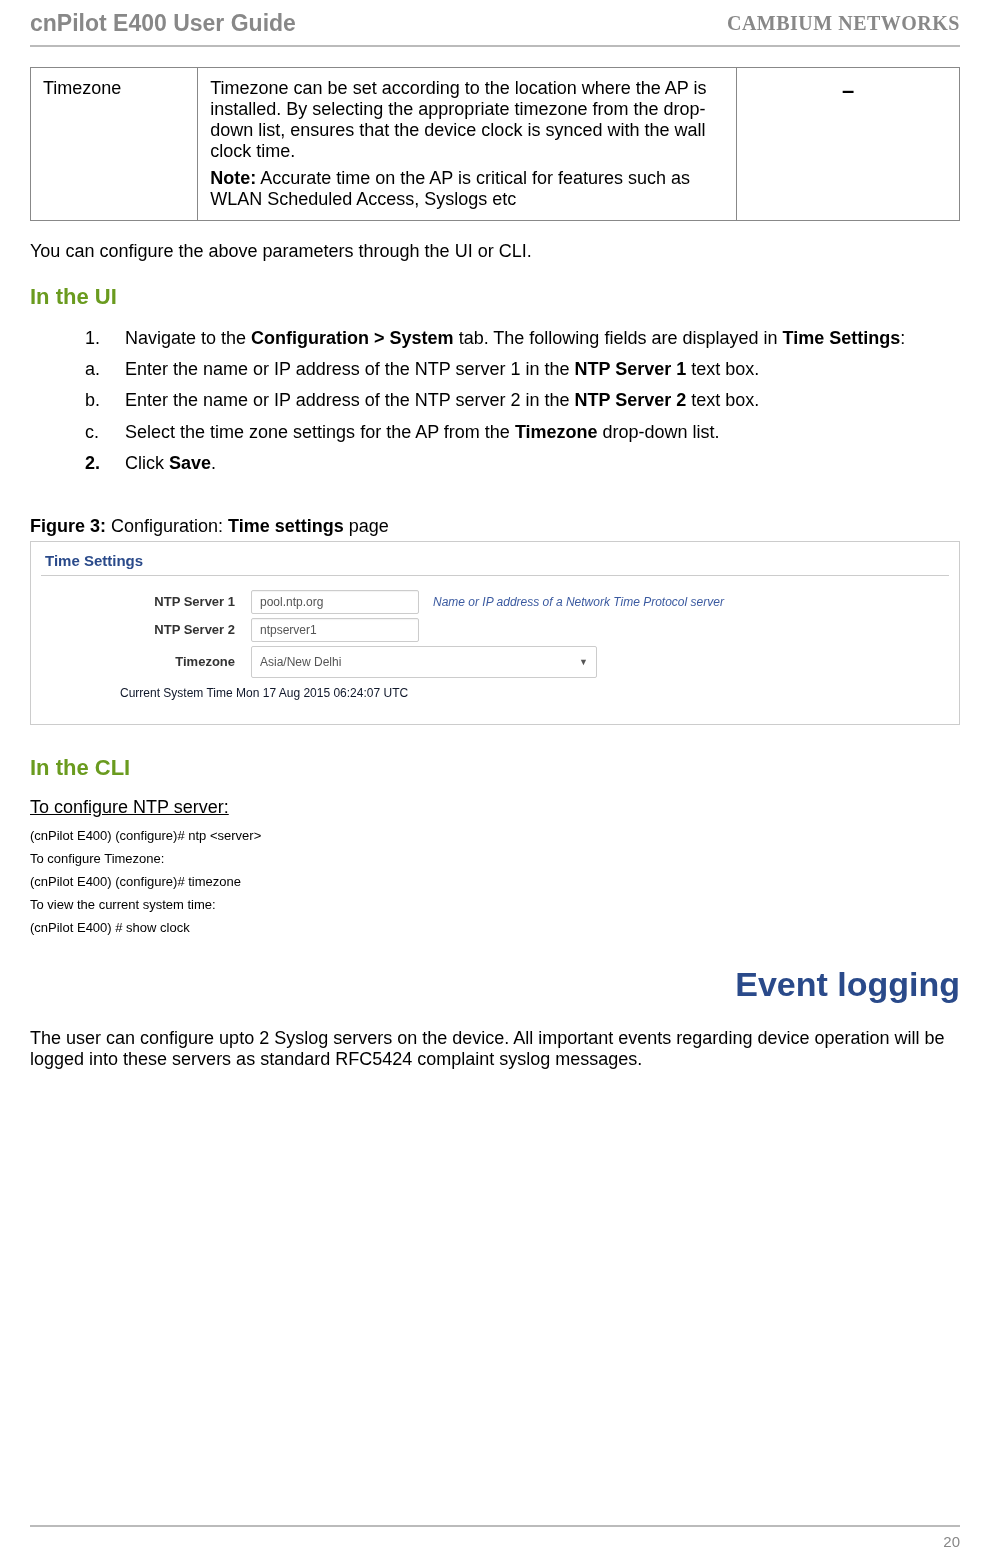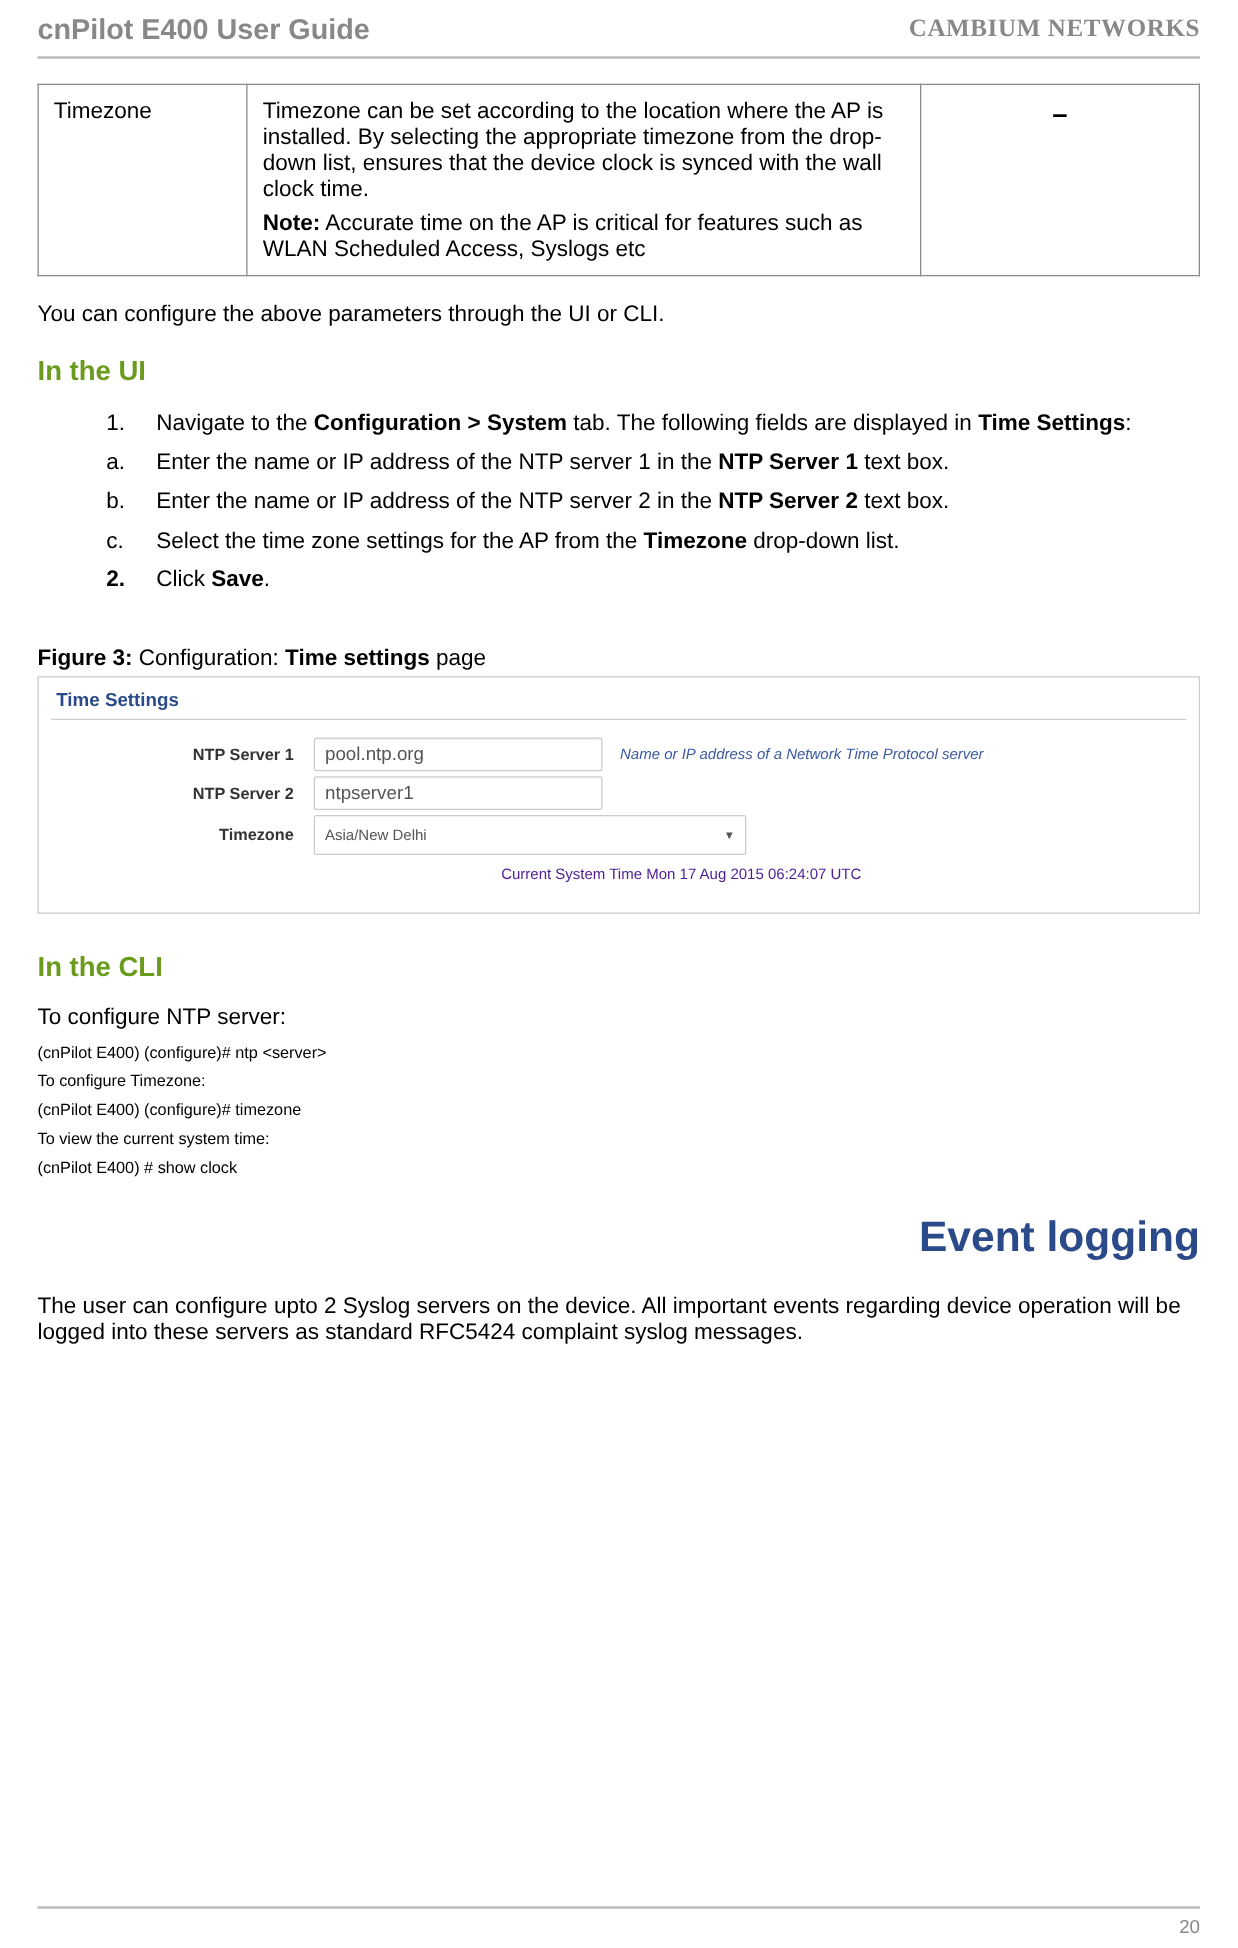--- a/index.html
+++ b/index.html
@@ -93,40 +93,39 @@
       width: 210px;
       text-align: right;
       font-weight: bold;
       color: #333;
       padding-right: 16px;
     }
     .form-input {
       border: 1px solid #ccc;
       border-radius: 2px;
       padding: 4px 8px;
-      width: 231px;
-      font-size: 15px;
+      width: 168px;
+      font-size: 12px;
       color: #555;
       background: #fff;
       box-shadow: inset 0 1px 1px rgba(0,0,0,0.05);
     }
     .form-select-wrap { display:flex; align-items:center; justify-content:space-between; width:346px; border:1px solid #ccc; border-radius:2px; padding:8px 8px; font-size:12px; color:#555; }
     .help-text {
       color: #3b5aa0;
       font-style: italic;
       font-size: 12px;
       margin-left: 14px;
     }
     .sys-time-row {
       font-size: 12px;
-      color: #4c1d95;
-      margin: 8px 0 0 100px;
-      text-align: center;
-    }
-    .cli-sub { font-size: 18px; margin: 10px 0 10px 0; }
+      color: #0f172a;
+      margin: 8px 0 0 79px;
+    }
+    .cli-sub { font-size: 18px; margin: 10px 0 10px 0; text-decoration: underline; }
     .cli-line { font-size: 13px; margin: 8px 0; }
     .event-heading {
       color: #2a4a8a;
       font-size: 34px;
       font-weight: bold;
       margin: 30px 0 24px 0;
       text-align: right;
     }
     .bottom-rule-area {
       position: absolute;

